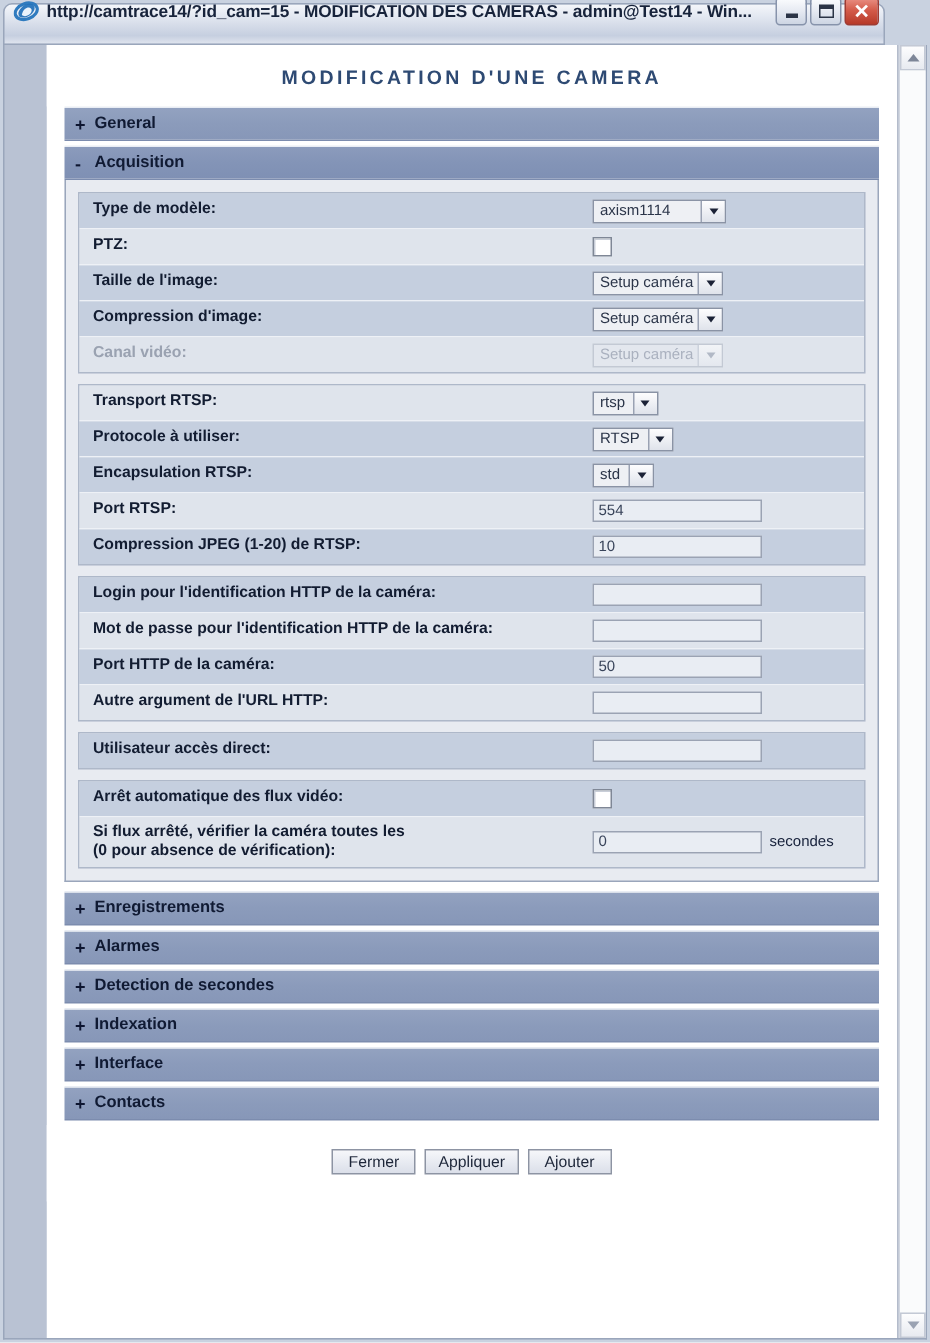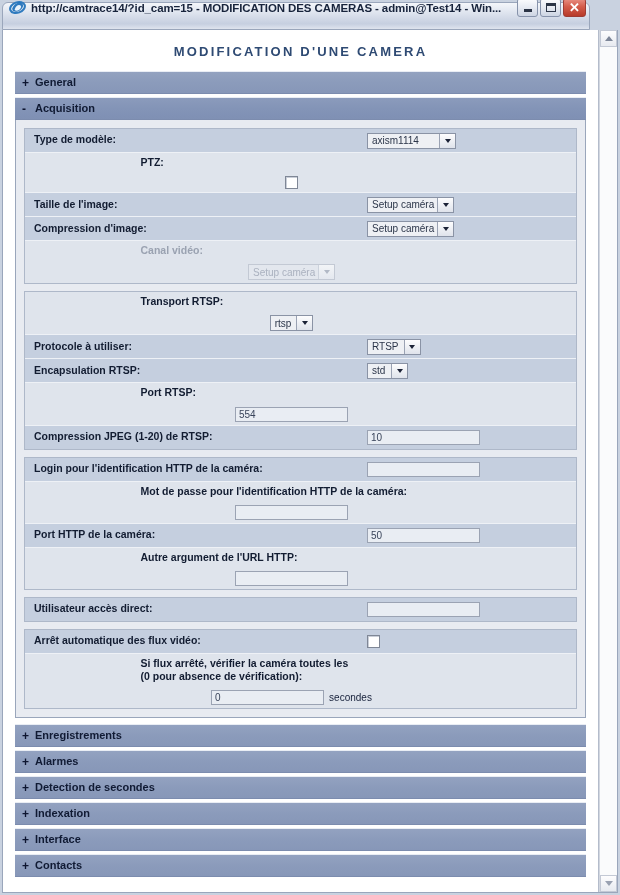--- a/index.html
+++ b/index.html
@@ -96,20 +96,21 @@
     border-top: none;
     background: #b9c2d3;
     display: flex;
   }
   .pageframe {
     flex: 1 1 auto;
     background: #ffffff;
     overflow: hidden;
     position: relative;
     border-right: 1px solid #b4bccb;
+    margin-left: 28px;
   }
   .pagebody {
     background: #ffffff;
     padding: 0 0 0 0;
     height: 100%;
     box-sizing: border-box;
   }
 
   
   .scrollbar {
@@ -200,21 +201,21 @@
   .group:last-child { margin-bottom: 0; }
 
   .row {
     display: flex;
     align-items: center;
     min-height: 23px;
     border-bottom: 1px solid #eef1f6;
   }
   .row:last-child { border-bottom: none; }
   .row.odd  { background: #c5cfdf; }
-  .row.even { background: #dfe4ec; flex-direction: column; }
+  .row.even { background: #dfe4ec; }
 
   .row-label {
     flex: 0 0 auto;
     width: 338px;
     box-sizing: border-box;
     padding: 3px 6px 4px 9px;
     font-size: 10.5px;
     font-weight: bold;
     color: #121c31;
     line-height: 1.25;

